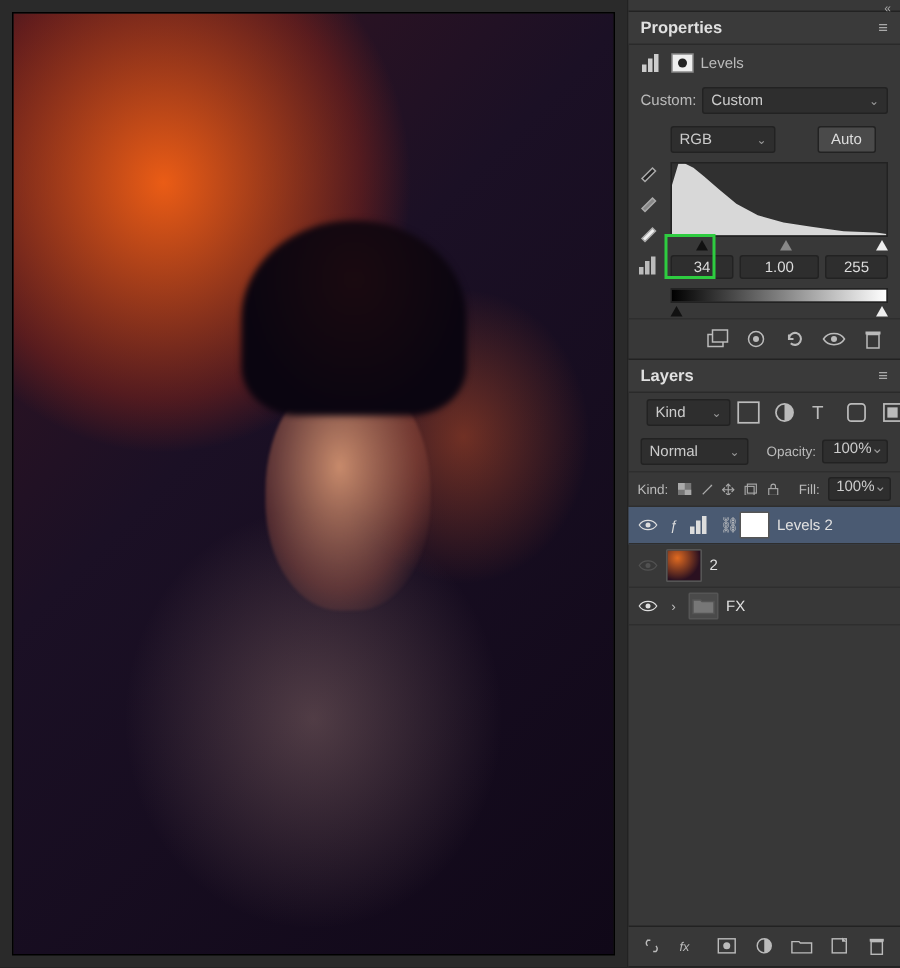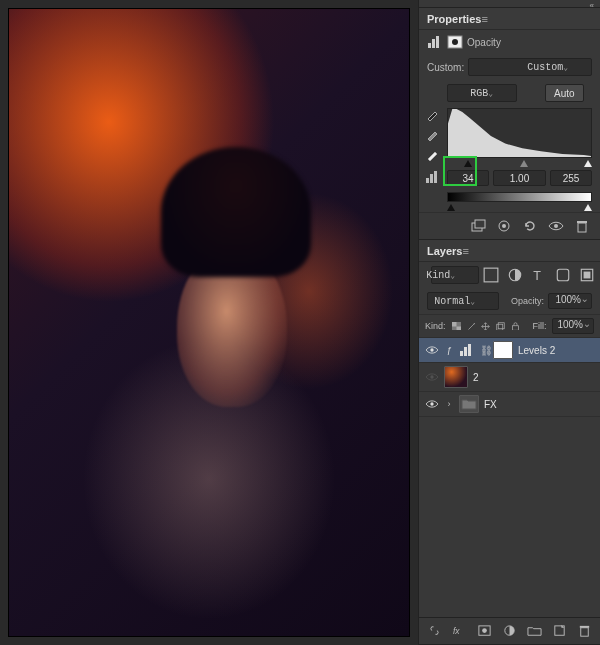--- a/index.html
+++ b/index.html
@@ -61,35 +61,34 @@
   .collapsed-bar span { position:absolute; right:6px; top:1px; color:#aaa; font-size:8px; }
   .panel { border-bottom: 1px solid #222; }
   .panel-header {
     height: 22px;
     background: #3a3a3a;
     display: flex; align-items: center;
     padding: 0 8px;
     font-weight: 600;
     color: #e0e0e0;
     border-bottom: 1px solid #2a2a2a;
-    justify-content: flex-start;
+    justify-content: space-between;
   }
   .panel-menu { color:#aaa; font-size:11px; cursor:default; }
   .row { display:flex; align-items:center; gap:4px; padding: 4px 8px; }
   .icon {
     display:inline-flex; align-items:center; justify-content:center;
     width:16px; height:14px;
   }
   .select {
     background:#2e2e2e; border:1px solid #222; color:#ccc;
     height:18px; border-radius:2px;
-    display:flex; align-items:center; justify-content:flex-end;
-    padding:0 23px; font-size:10px;
+    display:flex; align-items:center; justify-content:space-between;
+    padding:0 5px; font-size:10px;
     flex:1;
-    font-family:Liberation Mono, monospace;
   }
   .select .chev { font-size:8px; color:#999; }
   .btn {
     background:#4a4a4a; border:1px solid #222; color:#ddd;
     height:18px; padding:0 8px; font-size:10px; border-radius:2px;
     display:flex; align-items:center;margin-left:24px;
   }
   .label { font-size:10px; color:#bbb; }
   
   .histogram-wrap { padding: 2px 8px 0 28px; position:relative; }
@@ -126,21 +125,21 @@
     border:1px solid #222; position:relative;
   }
   .out-tris { position:relative; height:8px; margin: 0 8px 0 28px; }
   .panel-footer {
     display:flex; justify-content:flex-end; gap:10px;
     padding:6px 10px;
     border-top:1px solid #2e2e2e;
   }
   .panel-footer .icon { width:16px; height:14px; color:#bbb; }
   
-  .layers-controls .select { flex:none; width:36px; }
+  .layers-controls .select { flex:none; width:56px; }
   .icon-strip { display:flex; gap:8px; align-items:center; }
   .layer-row {
     display:flex; align-items:center; gap:5px;
     padding:3px 6px;
     border-bottom:1px solid #2e2e2e;
   }
   .layer-row.selected { background:#4a5a72; }
   .eye { width:14px; text-align:center; color:#ddd; }
   .chevr { width:10px; text-align:center; color:#bbb; font-size:9px; }
   .thumb {
@@ -205,21 +204,21 @@
             <rect x="5" y="5" width="3" height="9" fill="#ccc"></rect>
             <rect x="9" y="2" width="3" height="12" fill="#ccc"></rect>
           </svg>
       </span>
       <span class="icon">
         <svg viewBox="0 0 16 16">
             <rect x="1" y="2" width="14" height="12" fill="#eee" stroke="#888"></rect>
             <circle cx="8" cy="8" r="3" fill="#222"></circle>
           </svg>
       </span>
-      <span class="label">Opacity</span>
+      <span class="label">Levels</span>
     </div>
 
     <div class="row">
       <span class="label">Custom:</span>
       <div class="select">
         <span>Custom</span>
         <span class="chev">⌄</span>
       </div>
     </div>
 

